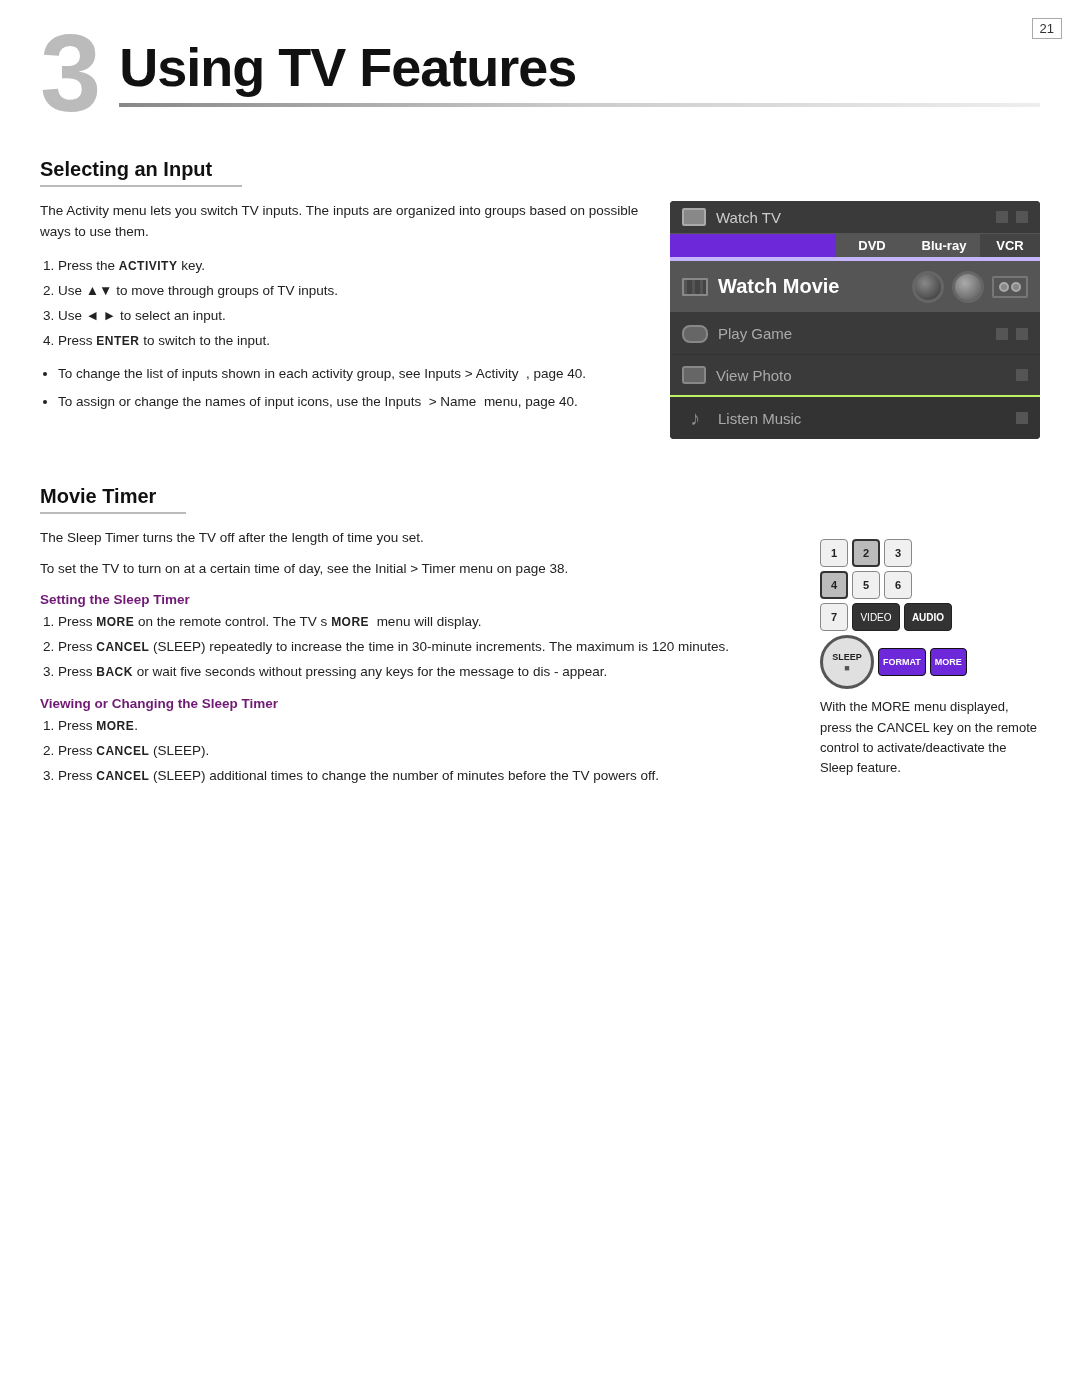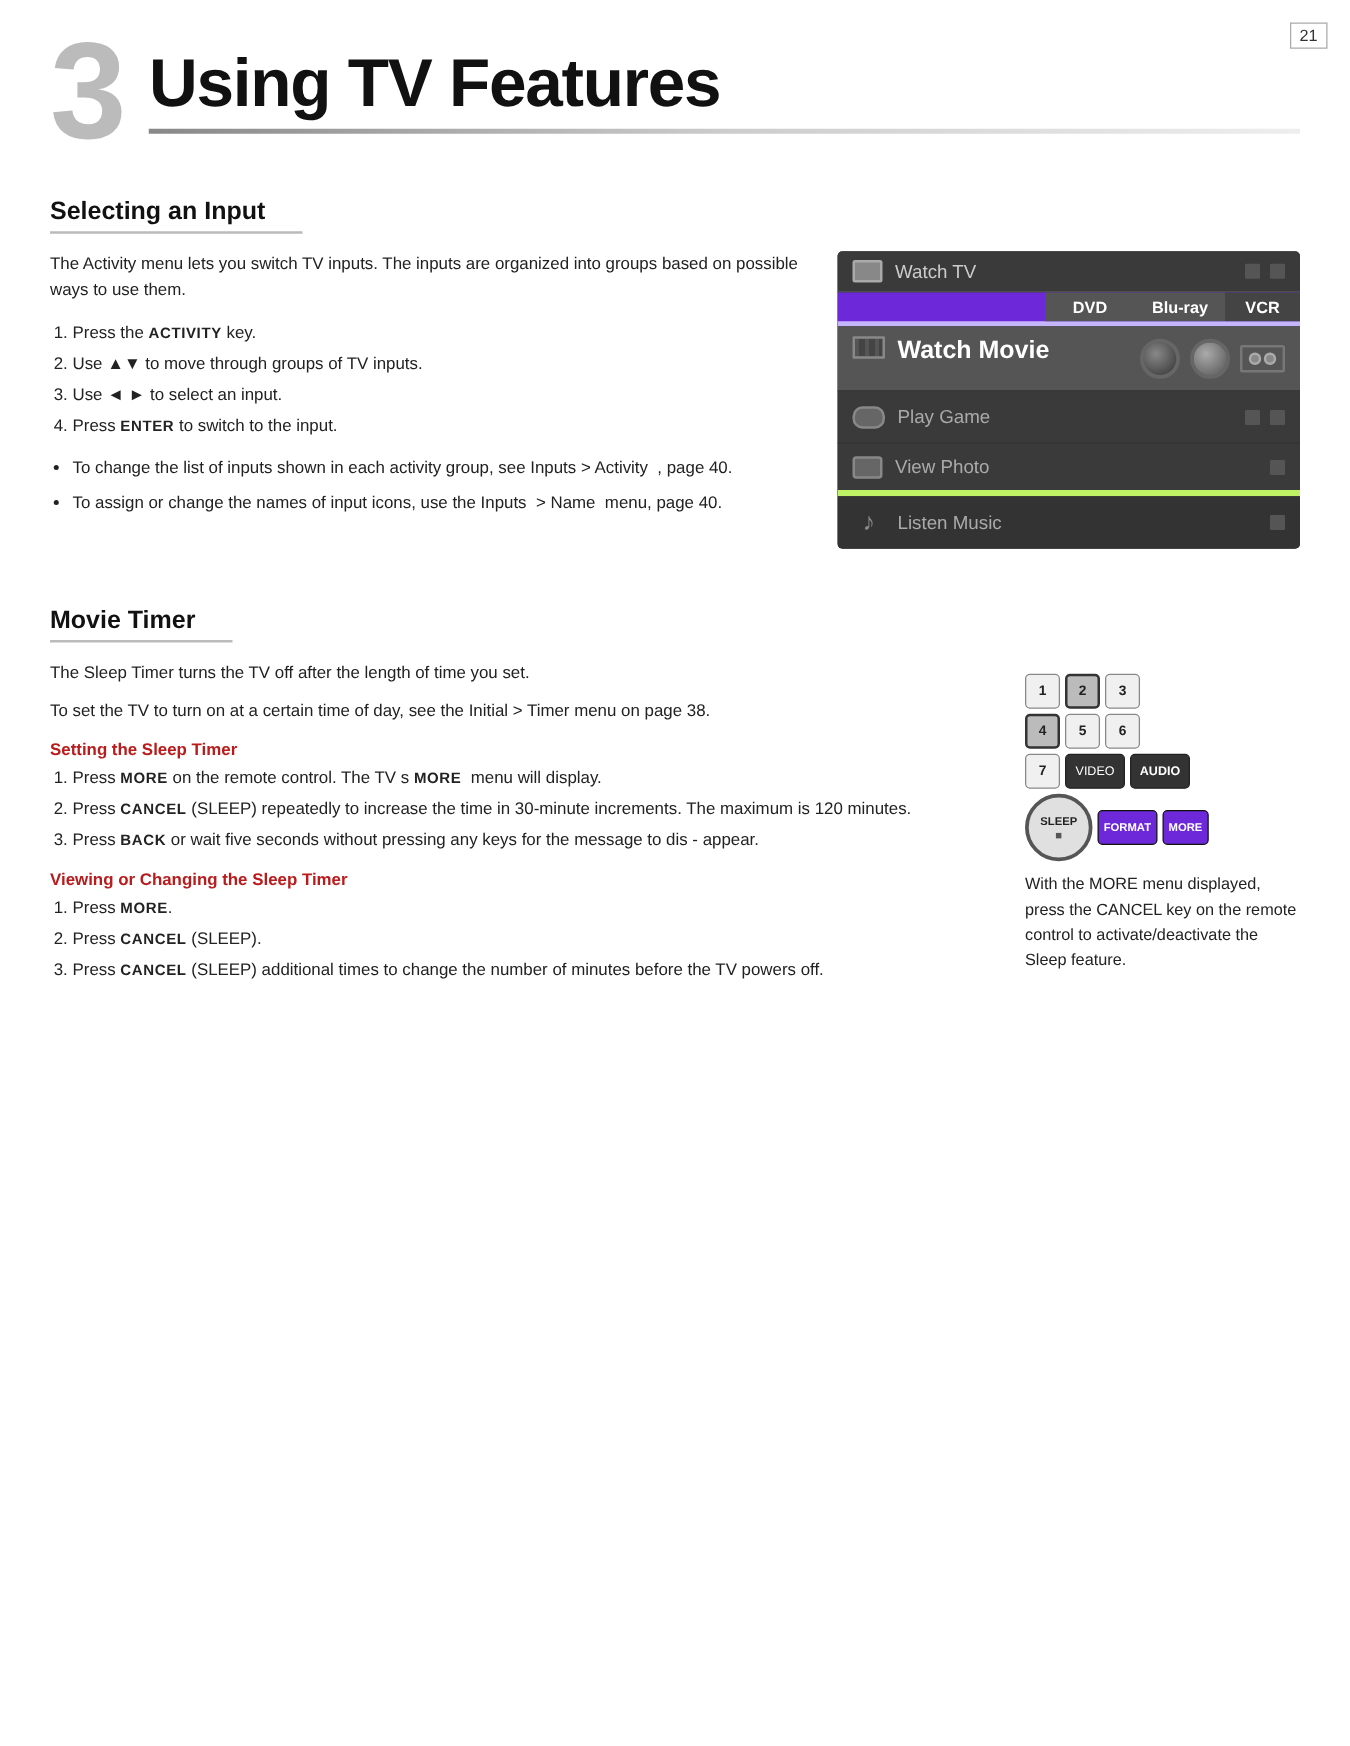--- a/index.html
+++ b/index.html
@@ -295,21 +295,21 @@
       line-height: 1.55;
       margin-top: 8px;
       max-width: 220px;
     }
 
     .sub-heading {
       font-size: 13.5px;
       font-weight: bold;
       margin-top: 12px;
       margin-bottom: 4px;
-      color: #b91c1c;
+      color: #701a75;
     }
 
     .sleep-intro {
       font-size: 13.5px;
       line-height: 1.55;
       color: #222;
       margin-bottom: 10px;
     }
 
     .step-list {
@@ -372,21 +372,21 @@
 
           <div style="display:flex; background:#6d28d9; border-bottom:4px solid #c4b5fd;">
             <div style="flex:1;"></div>
             <div style="display:flex;">
               <div style="min-width:72px; text-align:center; padding:4px 8px; font-size:13px; font-weight:bold; color:#fff; background:#555;">DVD</div>
               <div style="min-width:72px; text-align:center; padding:4px 8px; font-size:13px; font-weight:bold; color:#fff; background:#555;">Blu-ray</div>
               <div style="min-width:60px; text-align:center; padding:4px 8px; font-size:13px; font-weight:bold; color:#fff; background:#444;">VCR</div>
             </div>
           </div>
 
-          <div style="display:flex; padding:8px 12px; background:#555; border-bottom:1px solid #3a3a3a; min-height:52px;">
+          <div style="display:flex; align-items:center; padding:8px 12px; background:#555; border-bottom:1px solid #3a3a3a; min-height:52px;">
             <div class="icon-film" style="margin-right:10px;"></div>
             <span style="font-size:20px; color:#fff; font-weight:bold; flex:1;">Watch Movie</span>
             <div style="display:flex; gap:8px; align-items:center;">
               <div class="cell-disc"></div>
               <div class="cell-disc light"></div>
               <div class="cell-cassette">
                 <div class="cassette-reel"></div>
                 <div class="cassette-reel"></div>
               </div>
             </div>
@@ -394,21 +394,21 @@
 
           <div style="display:flex; align-items:center; padding:7px 12px; background:#3a3a3a; border-bottom:1px solid #333; min-height:42px;">
             <div class="icon-gamepad" style="margin-right:10px;"></div>
             <span style="font-size:15px; color:#aaa; flex:1;">Play Game</span>
             <div style="display:flex; gap:8px;">
               <div class="dot-square"></div>
               <div class="dot-square"></div>
             </div>
           </div>
 
-          <div style="display:flex; align-items:center; padding:7px 12px; background:#3a3a3a; border-bottom:5px solid #bef264; min-height:42px;">
+          <div style="display:flex; align-items:center; padding:7px 12px; background:#3a3a3a; border-bottom:2px solid #bef264; min-height:42px;">
             <div class="icon-camera" style="margin-right:10px;"></div>
             <span style="font-size:15px; color:#aaa; flex:1;">View Photo</span>
             <div style="display:flex; gap:8px;">
               <div class="dot-square"></div>
             </div>
           </div>
 
           <div style="display:flex; align-items:center; padding:7px 12px; background:#333; min-height:42px;">
             <div style="margin-right:10px; width:26px; text-align:center;">
               <span style="font-size:20px; color:#888;">♪</span>

